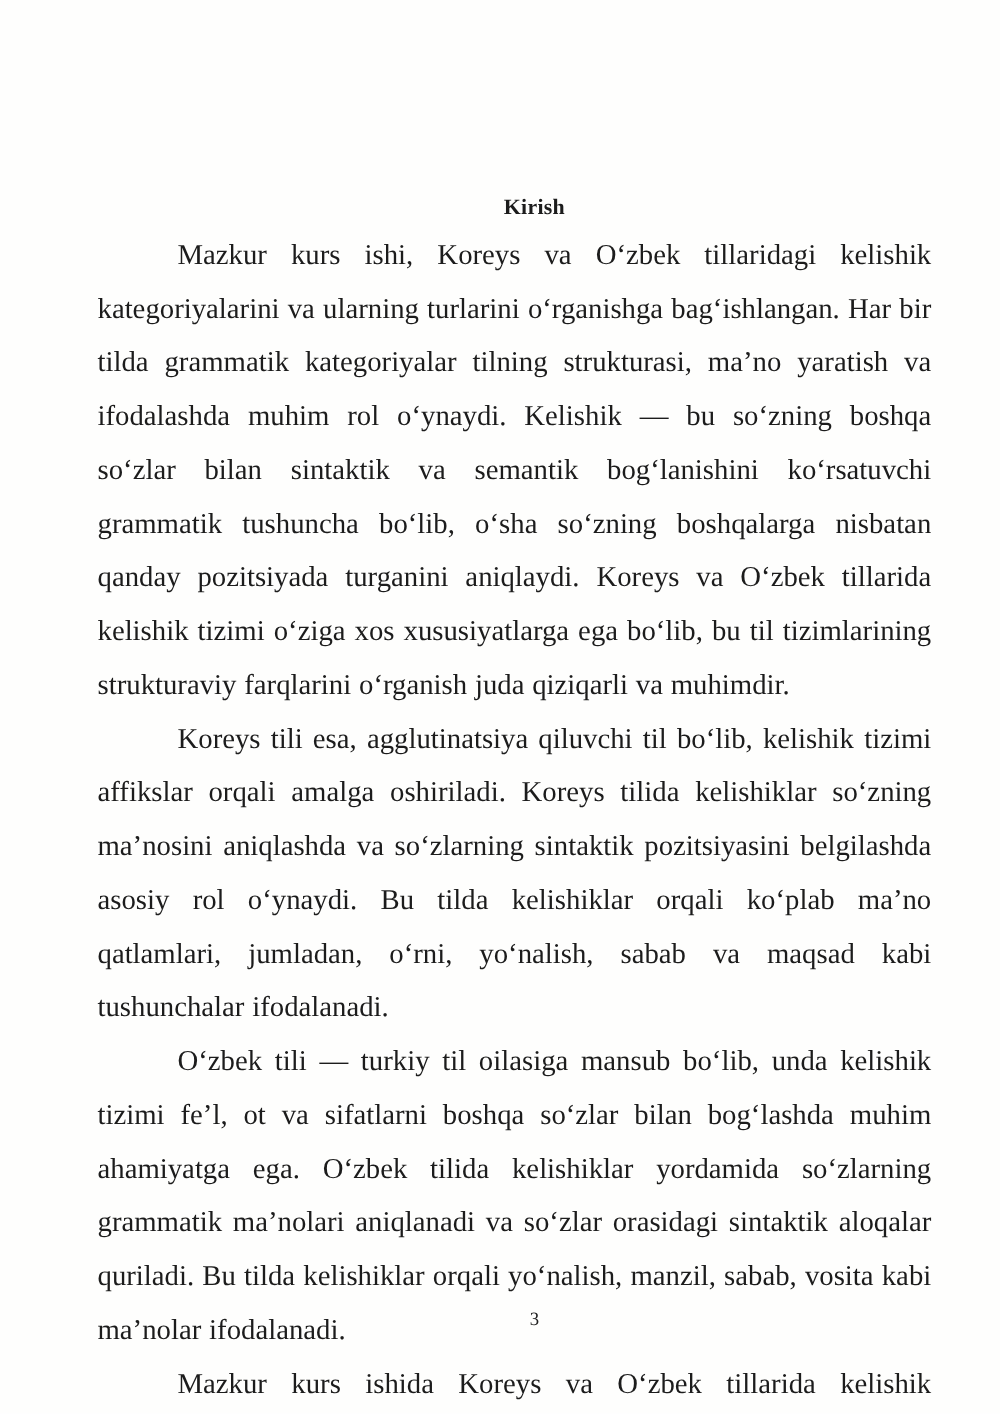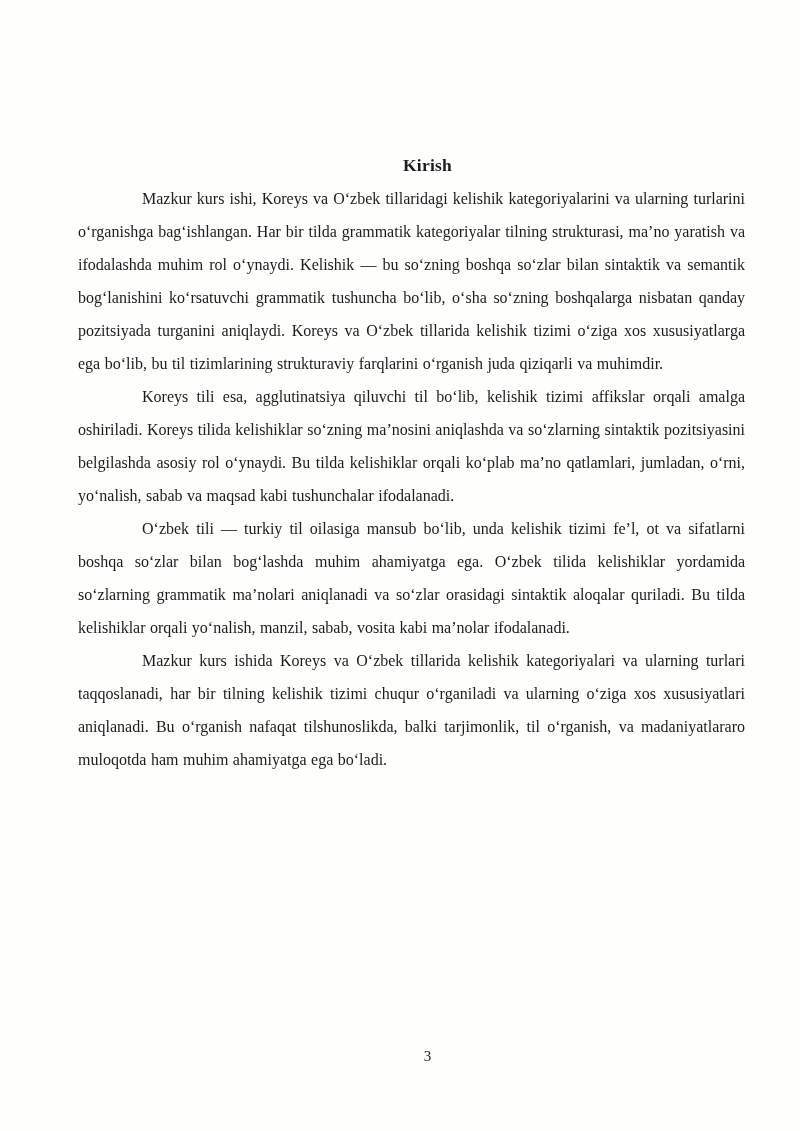--- a/index.html
+++ b/index.html
@@ -29,22 +29,22 @@
     font-size: 17.5px;
     font-weight: bold;
     line-height: 33px;
     text-align: center;
     
     text-indent: 32px;
     letter-spacing: 0.2px;
   }
   .para {
     margin: 0;
-    font-size: 16px;
-    line-height: 33px;
+    font-size: 23px;
+    line-height: 43px;
     text-align: justify;
     text-justify: inter-word;
     text-indent: 64px;
     word-spacing: 0.5px;
   }
   .footer {
     position: absolute;
     bottom: 66px;
     left: 78px;
     width: 667px;

